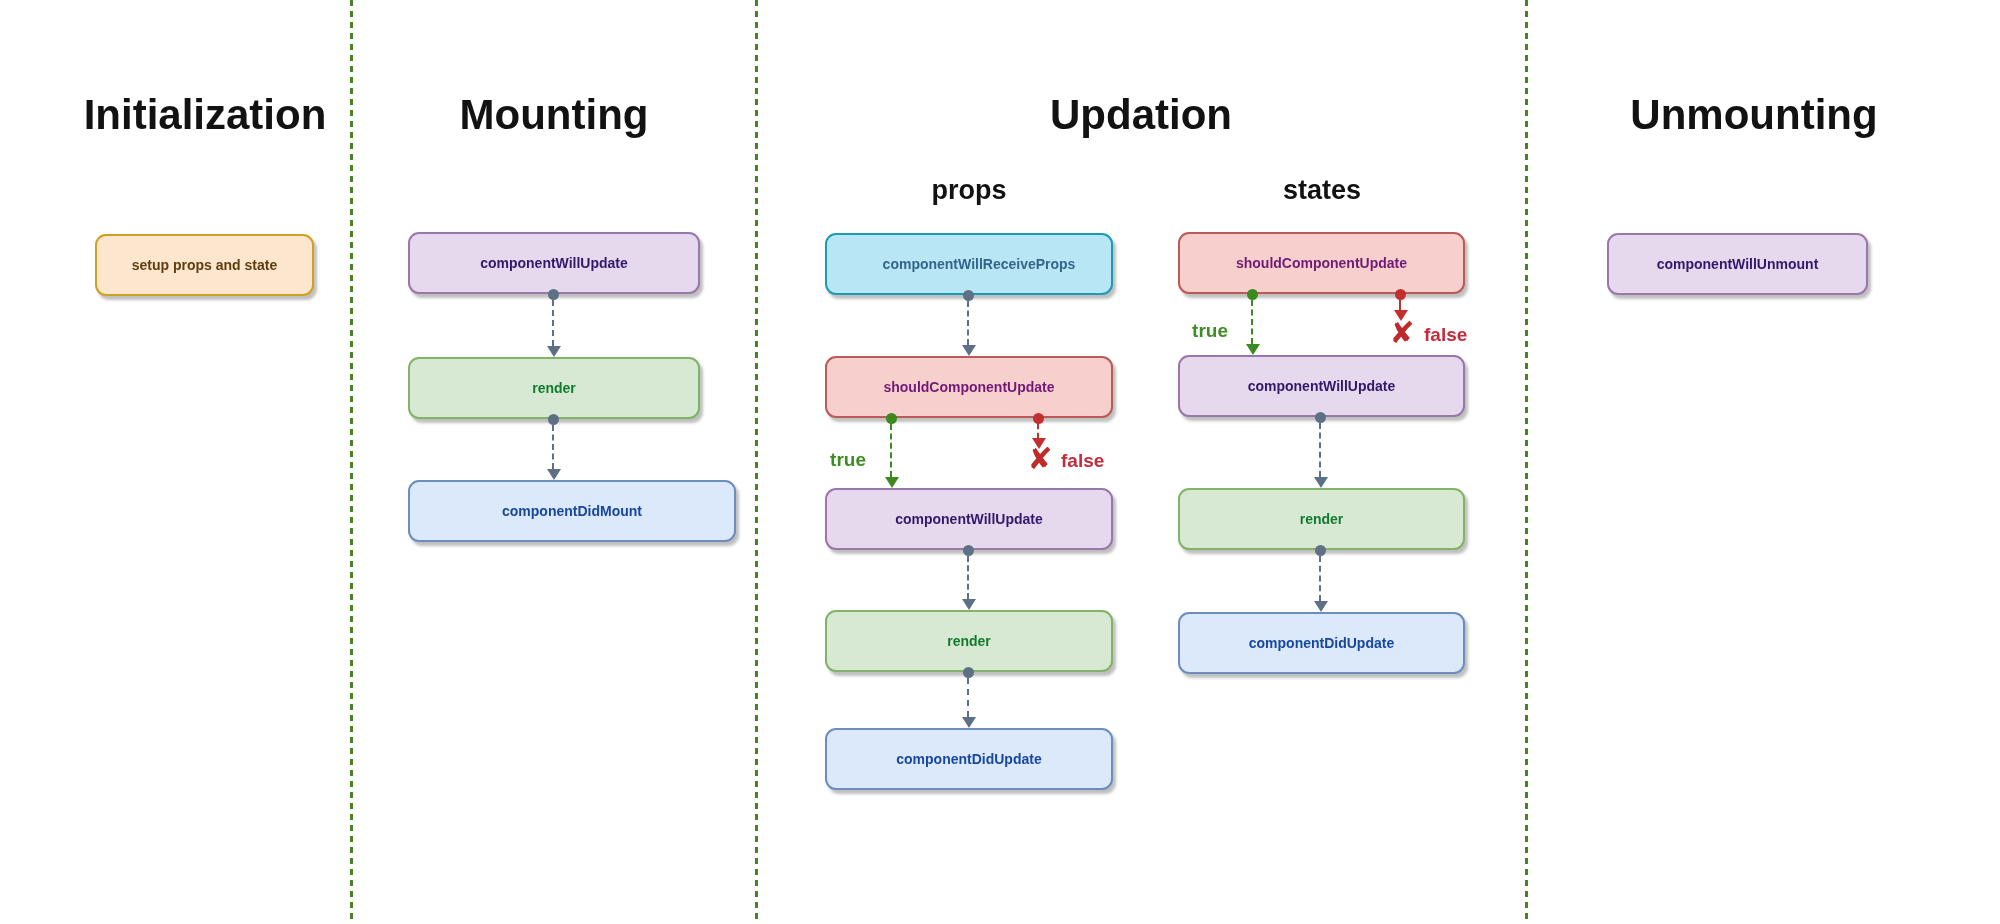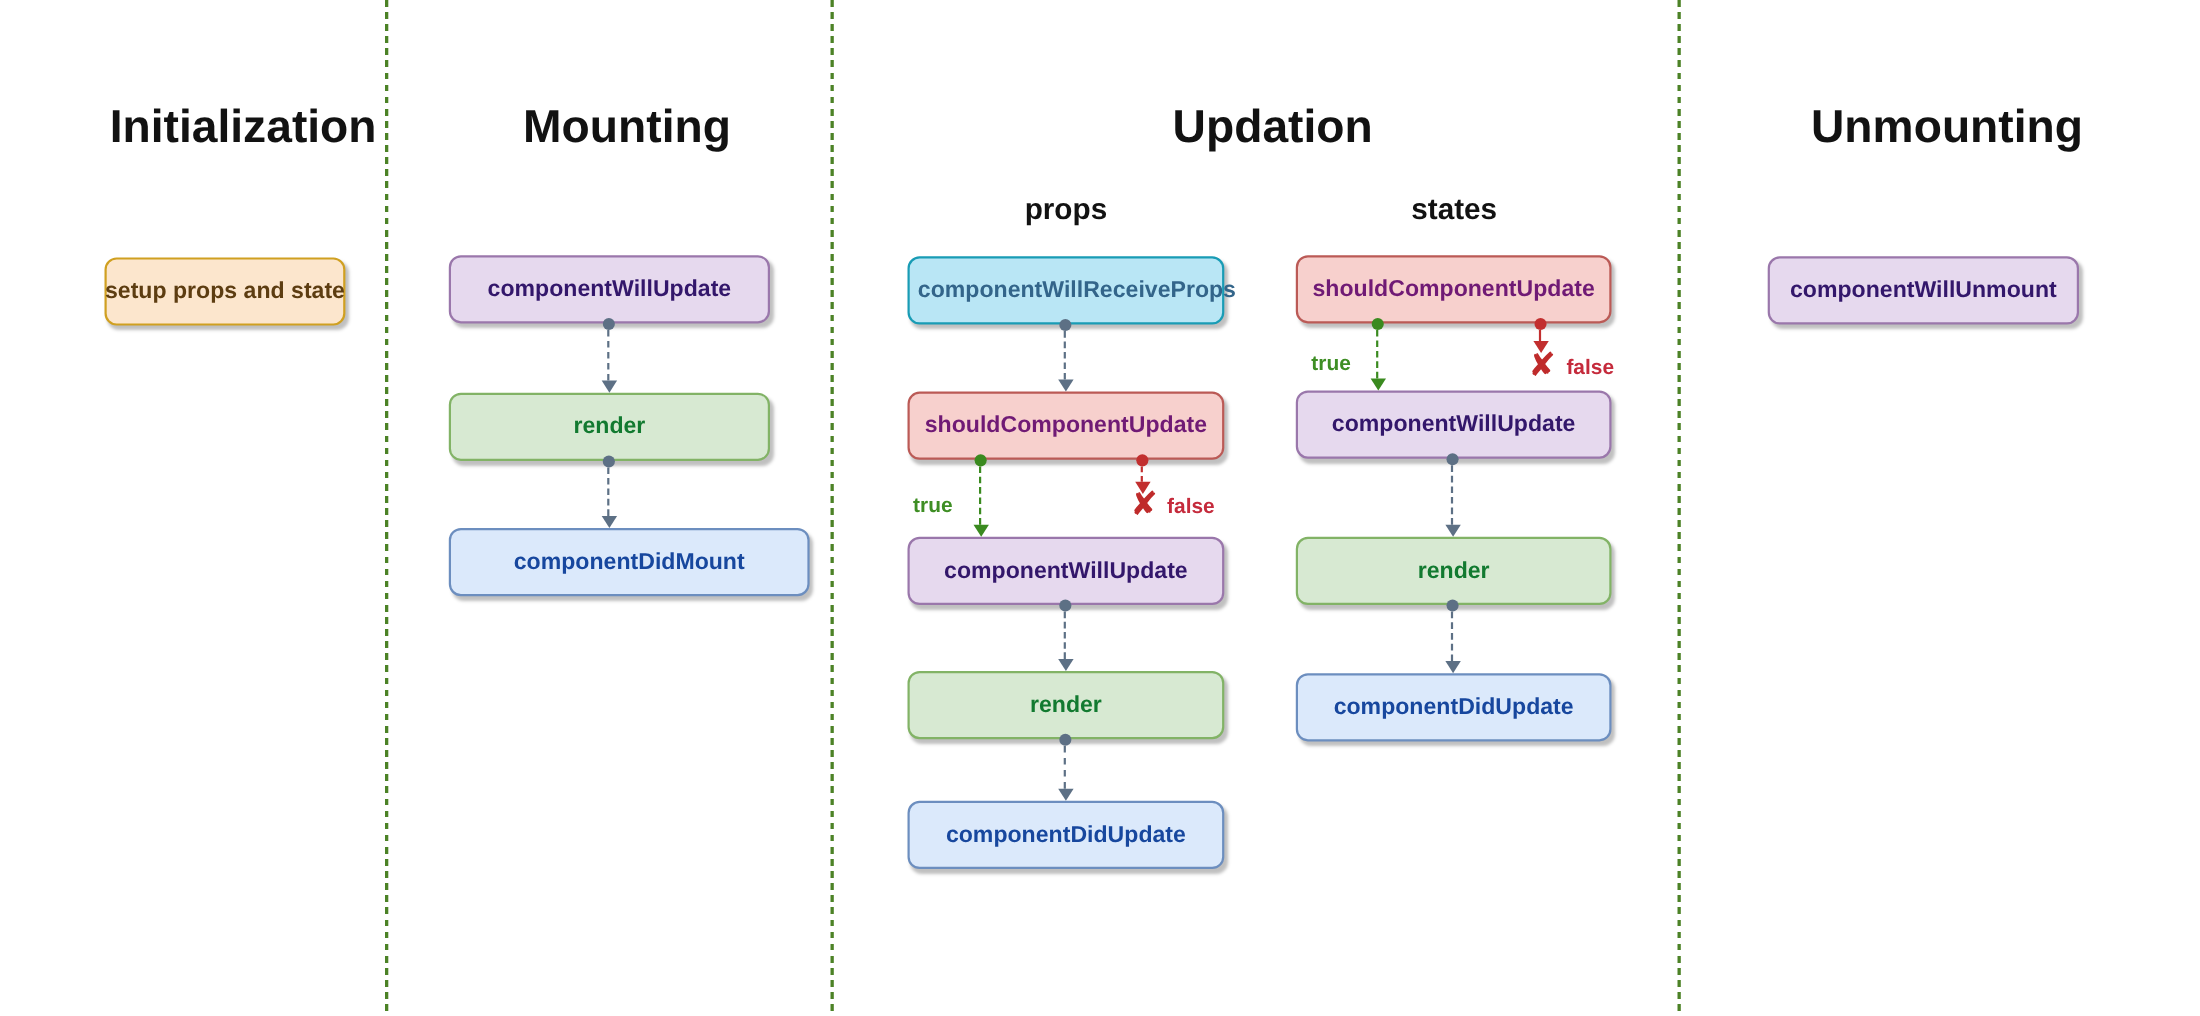--- a/index.html
+++ b/index.html
@@ -1,26 +1,26 @@
 <!DOCTYPE html>
 <html><head>
 <meta charset="utf-8">
 <style>
   html,body{margin:0;padding:0;background:#ffffff;}
   .canvas{position:relative;width:2000px;height:924px;background:#ffffff;overflow:hidden;
           font-family:"Liberation Sans",sans-serif;}
   .sep{position:absolute;top:0;bottom:0;width:3px;
        background-image:repeating-linear-gradient(to bottom,#4c8226 0px,#4c8226 6px,transparent 6px,transparent 11px);}
   .title{position:absolute;transform:translateX(-50%);white-space:nowrap;
-         font-size:42px;font-weight:700;color:#121212;line-height:1;margin-left:16px;}
+         font-size:42px;font-weight:700;color:#121212;line-height:1;}
   .subheader{position:absolute;transform:translateX(-50%);white-space:nowrap;
          font-size:27px;font-weight:700;color:#121212;line-height:1;}
   .node{position:absolute;box-sizing:border-box;height:62px;border:2px solid;border-radius:11px;
         display:flex;align-items:center;justify-content:center;white-space:nowrap;
-        font-size:21px;font-weight:600;box-shadow:3px 4px 3px rgba(0,0,0,0.25);}
+        font-size:14px;font-weight:600;box-shadow:3px 4px 3px rgba(0,0,0,0.25);}
   .orange{background:#fce6cd;border-color:#d0a021;color:#5d3d11;}
   .purple{background:#e6d9ee;border-color:#9a77ab;color:#33176b;}
   .green {background:#d7e9d2;border-color:#82b366;color:#127a30;}
   .blue  {background:#dbe9fb;border-color:#6c8ebf;color:#17479e;}
   .cyan  {background:#b9e6f5;border-color:#199cb5;color:#33658a;}
   .red   {background:#f7d0cd;border-color:#bb5a56;color:#701a75;}
   .dot{position:absolute;width:11px;height:11px;border-radius:50%;background:#5d7085;}
   .dline{position:absolute;width:0;border-left:2.5px dashed #5d7085;}
   .arrow{position:absolute;width:0;height:0;border-left:7px solid transparent;
          border-right:7px solid transparent;border-top:11px solid #5d7085;}
@@ -109,15 +109,15 @@
   <div class="xmark" style="left:1402px;top:318px;">✘</div>
   <div class="branch falselbl" style="left:1424px;top:324px;">false</div>
 
   <div class="dot" style="left:1315px;top:412px;"></div>
   <div class="dline" style="left:1319px;top:423px;height:54px;"></div>
   <div class="arrow" style="left:1314px;top:477px;"></div>
   <div class="dot" style="left:1315px;top:545px;"></div>
   <div class="dline" style="left:1319px;top:556px;height:45px;"></div>
   <div class="arrow" style="left:1314px;top:601px;"></div>
 
-  <div class="node purple" style="left:1607px;top:233px;width:283px;">componentWillUnmount</div>
+  <div class="node purple" style="left:1607px;top:233px;width:261px;">componentWillUnmount</div>
 
 </div>
 
 </body></html>

